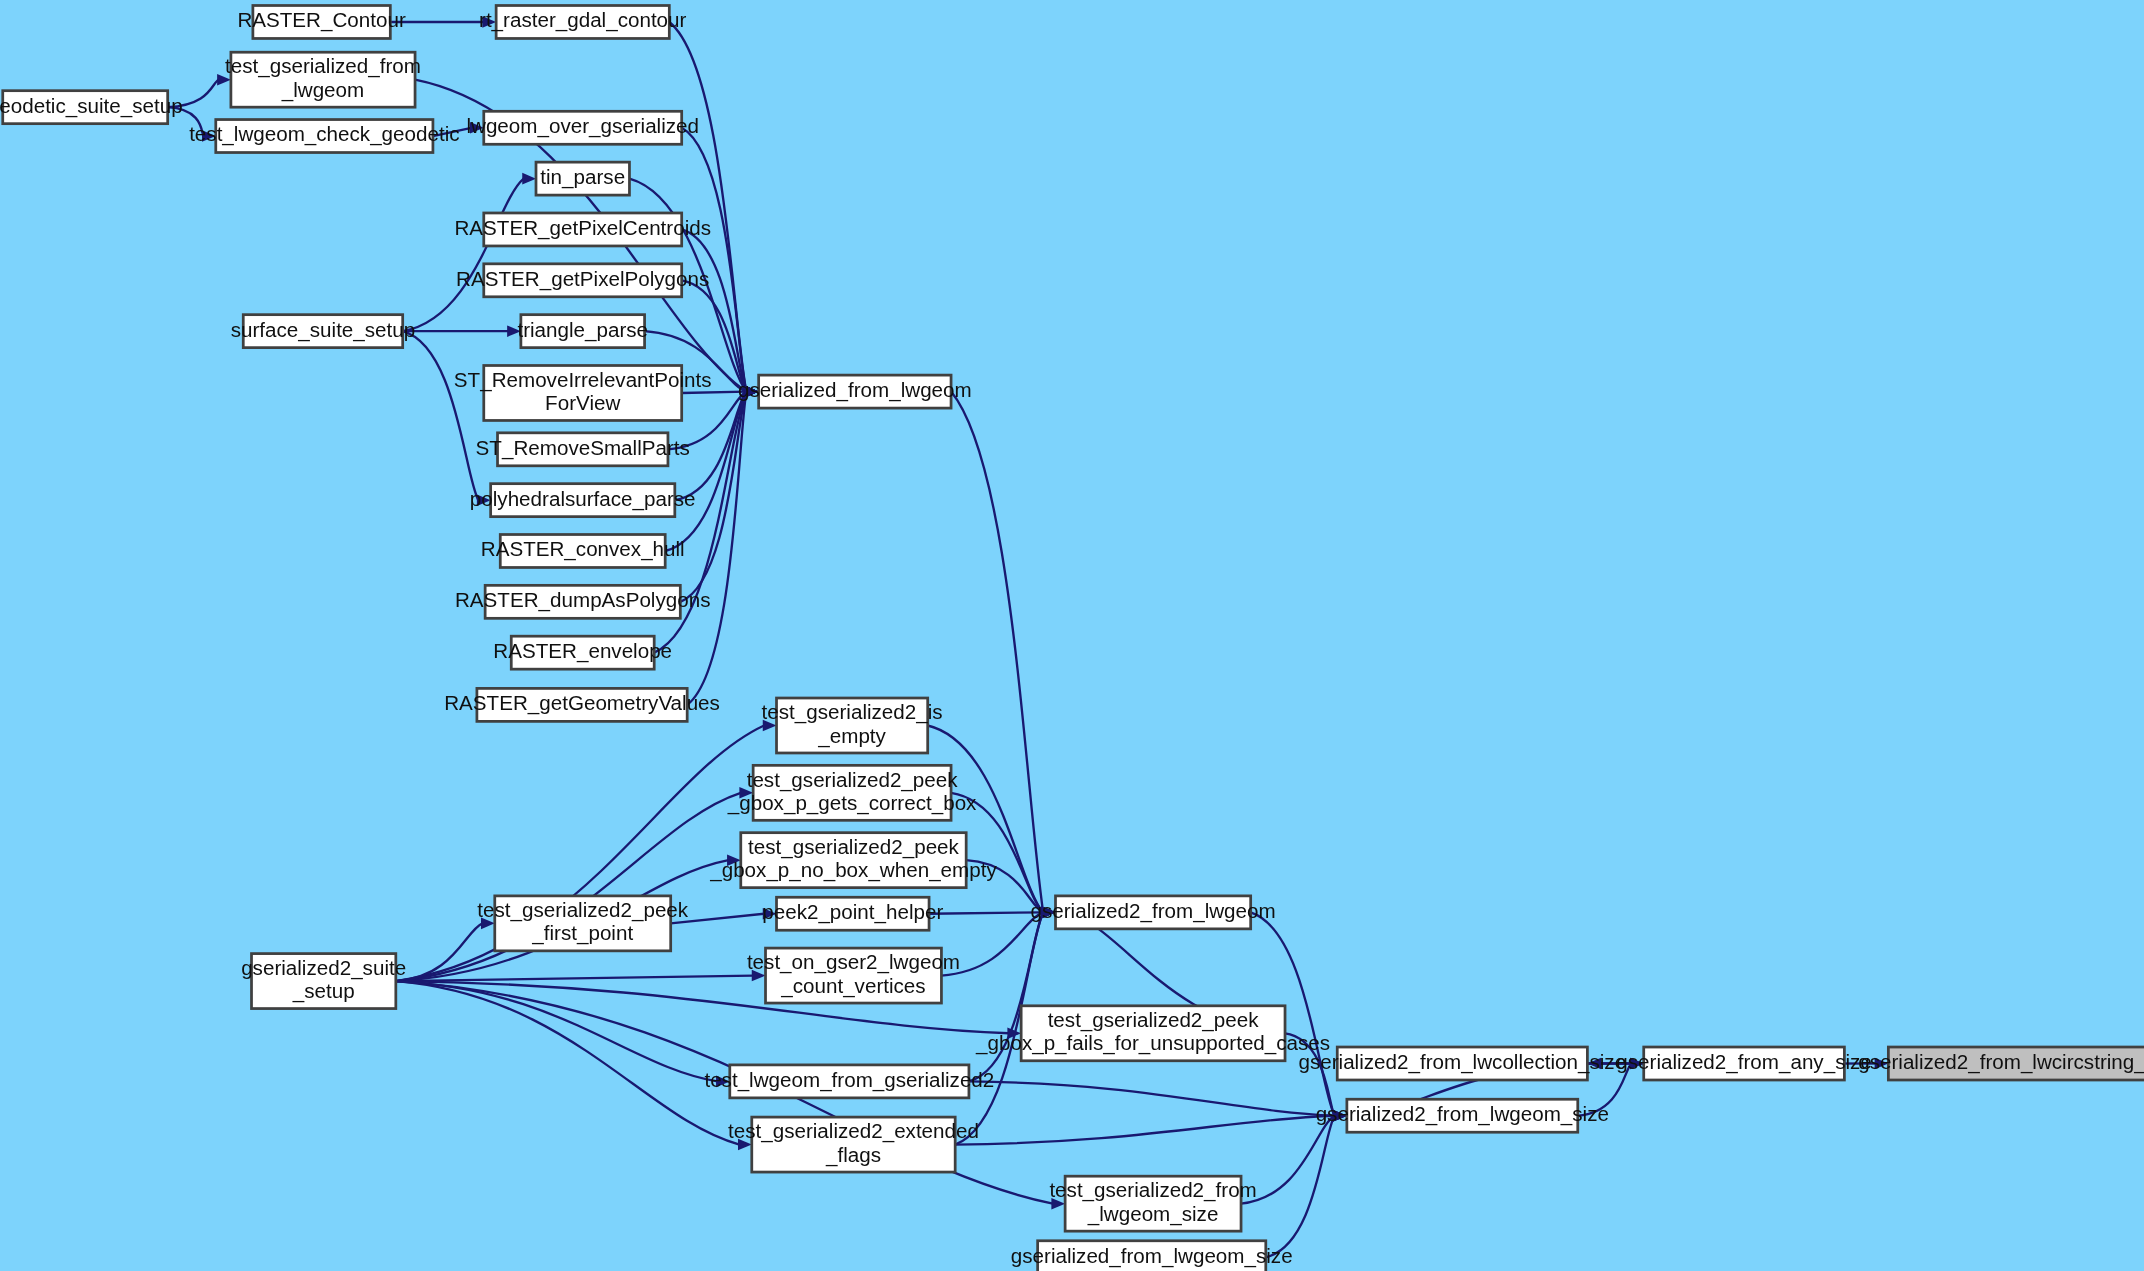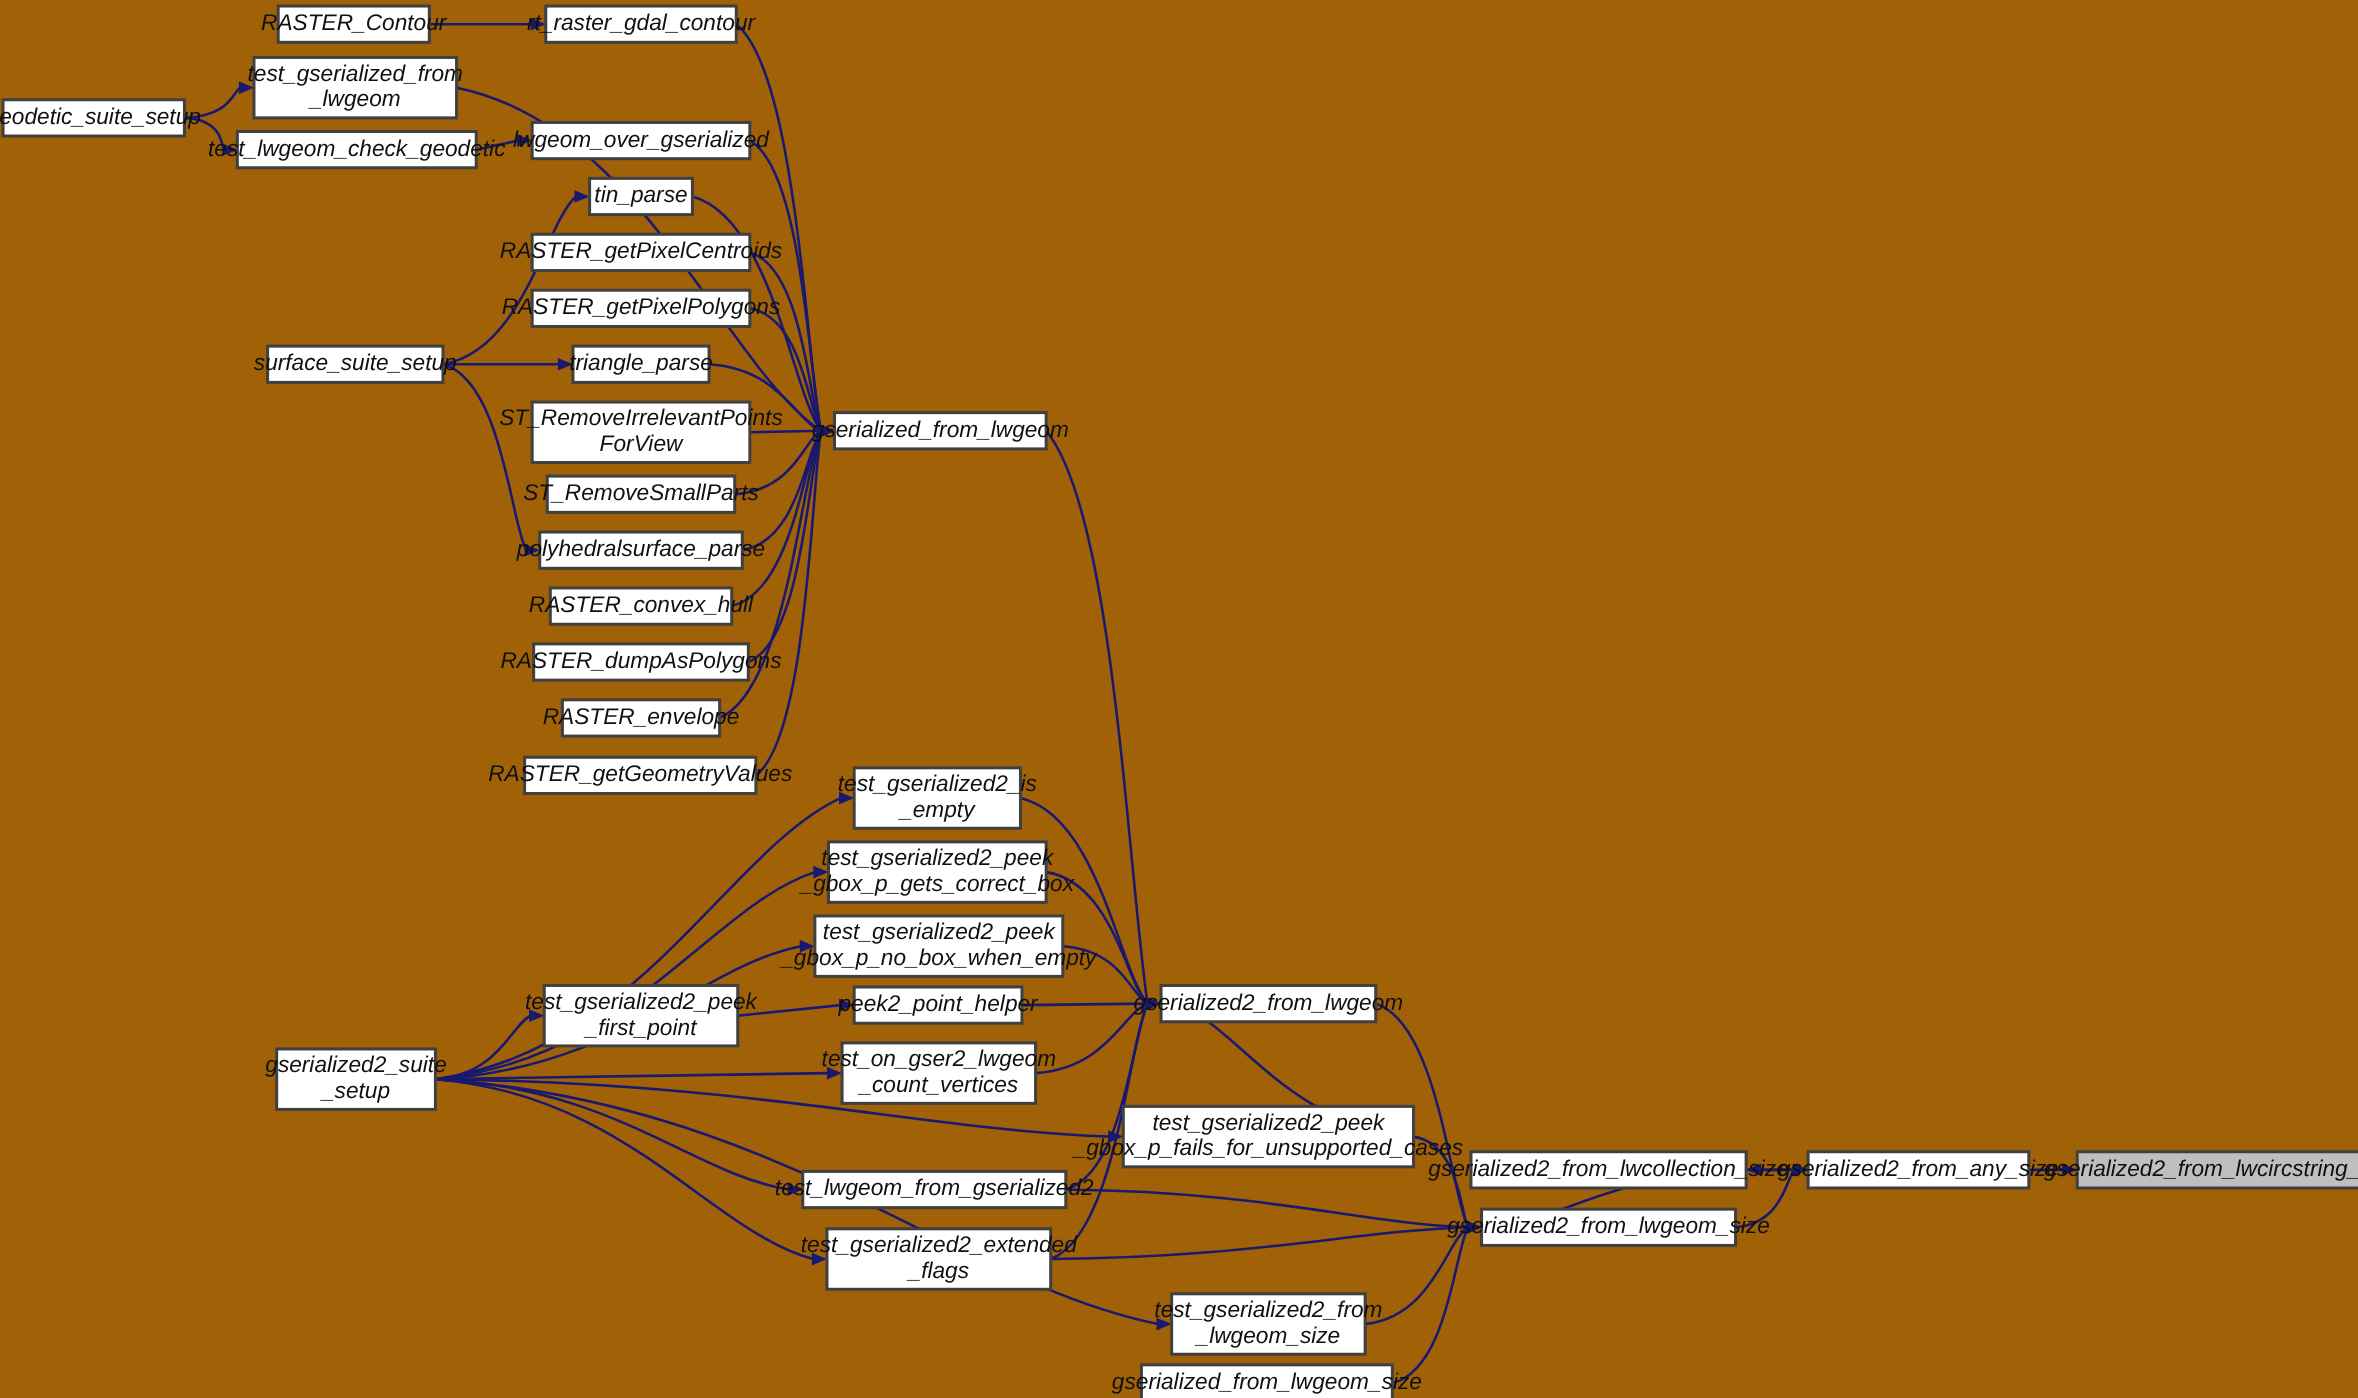--- a/index.html
+++ b/index.html
@@ -4,23 +4,22 @@
 <style>
   html, body {
     margin: 0;
     padding: 0;
     background: #ffffff;
   }
   #graph-root {
     position: relative;
     width: 2144px;
     height: 1271px;
-    background: #a16207;
+    background: #7dd3fc;
     font-family: "Liberation Sans", sans-serif;
-    font-style: italic;
   }
   svg#callgraph {
     display: block;
     width: 2144px;
     height: 1271px;
   }
   .node-box {
     fill: #ffffff;
     stroke: #404040;
     stroke-width: 2;

